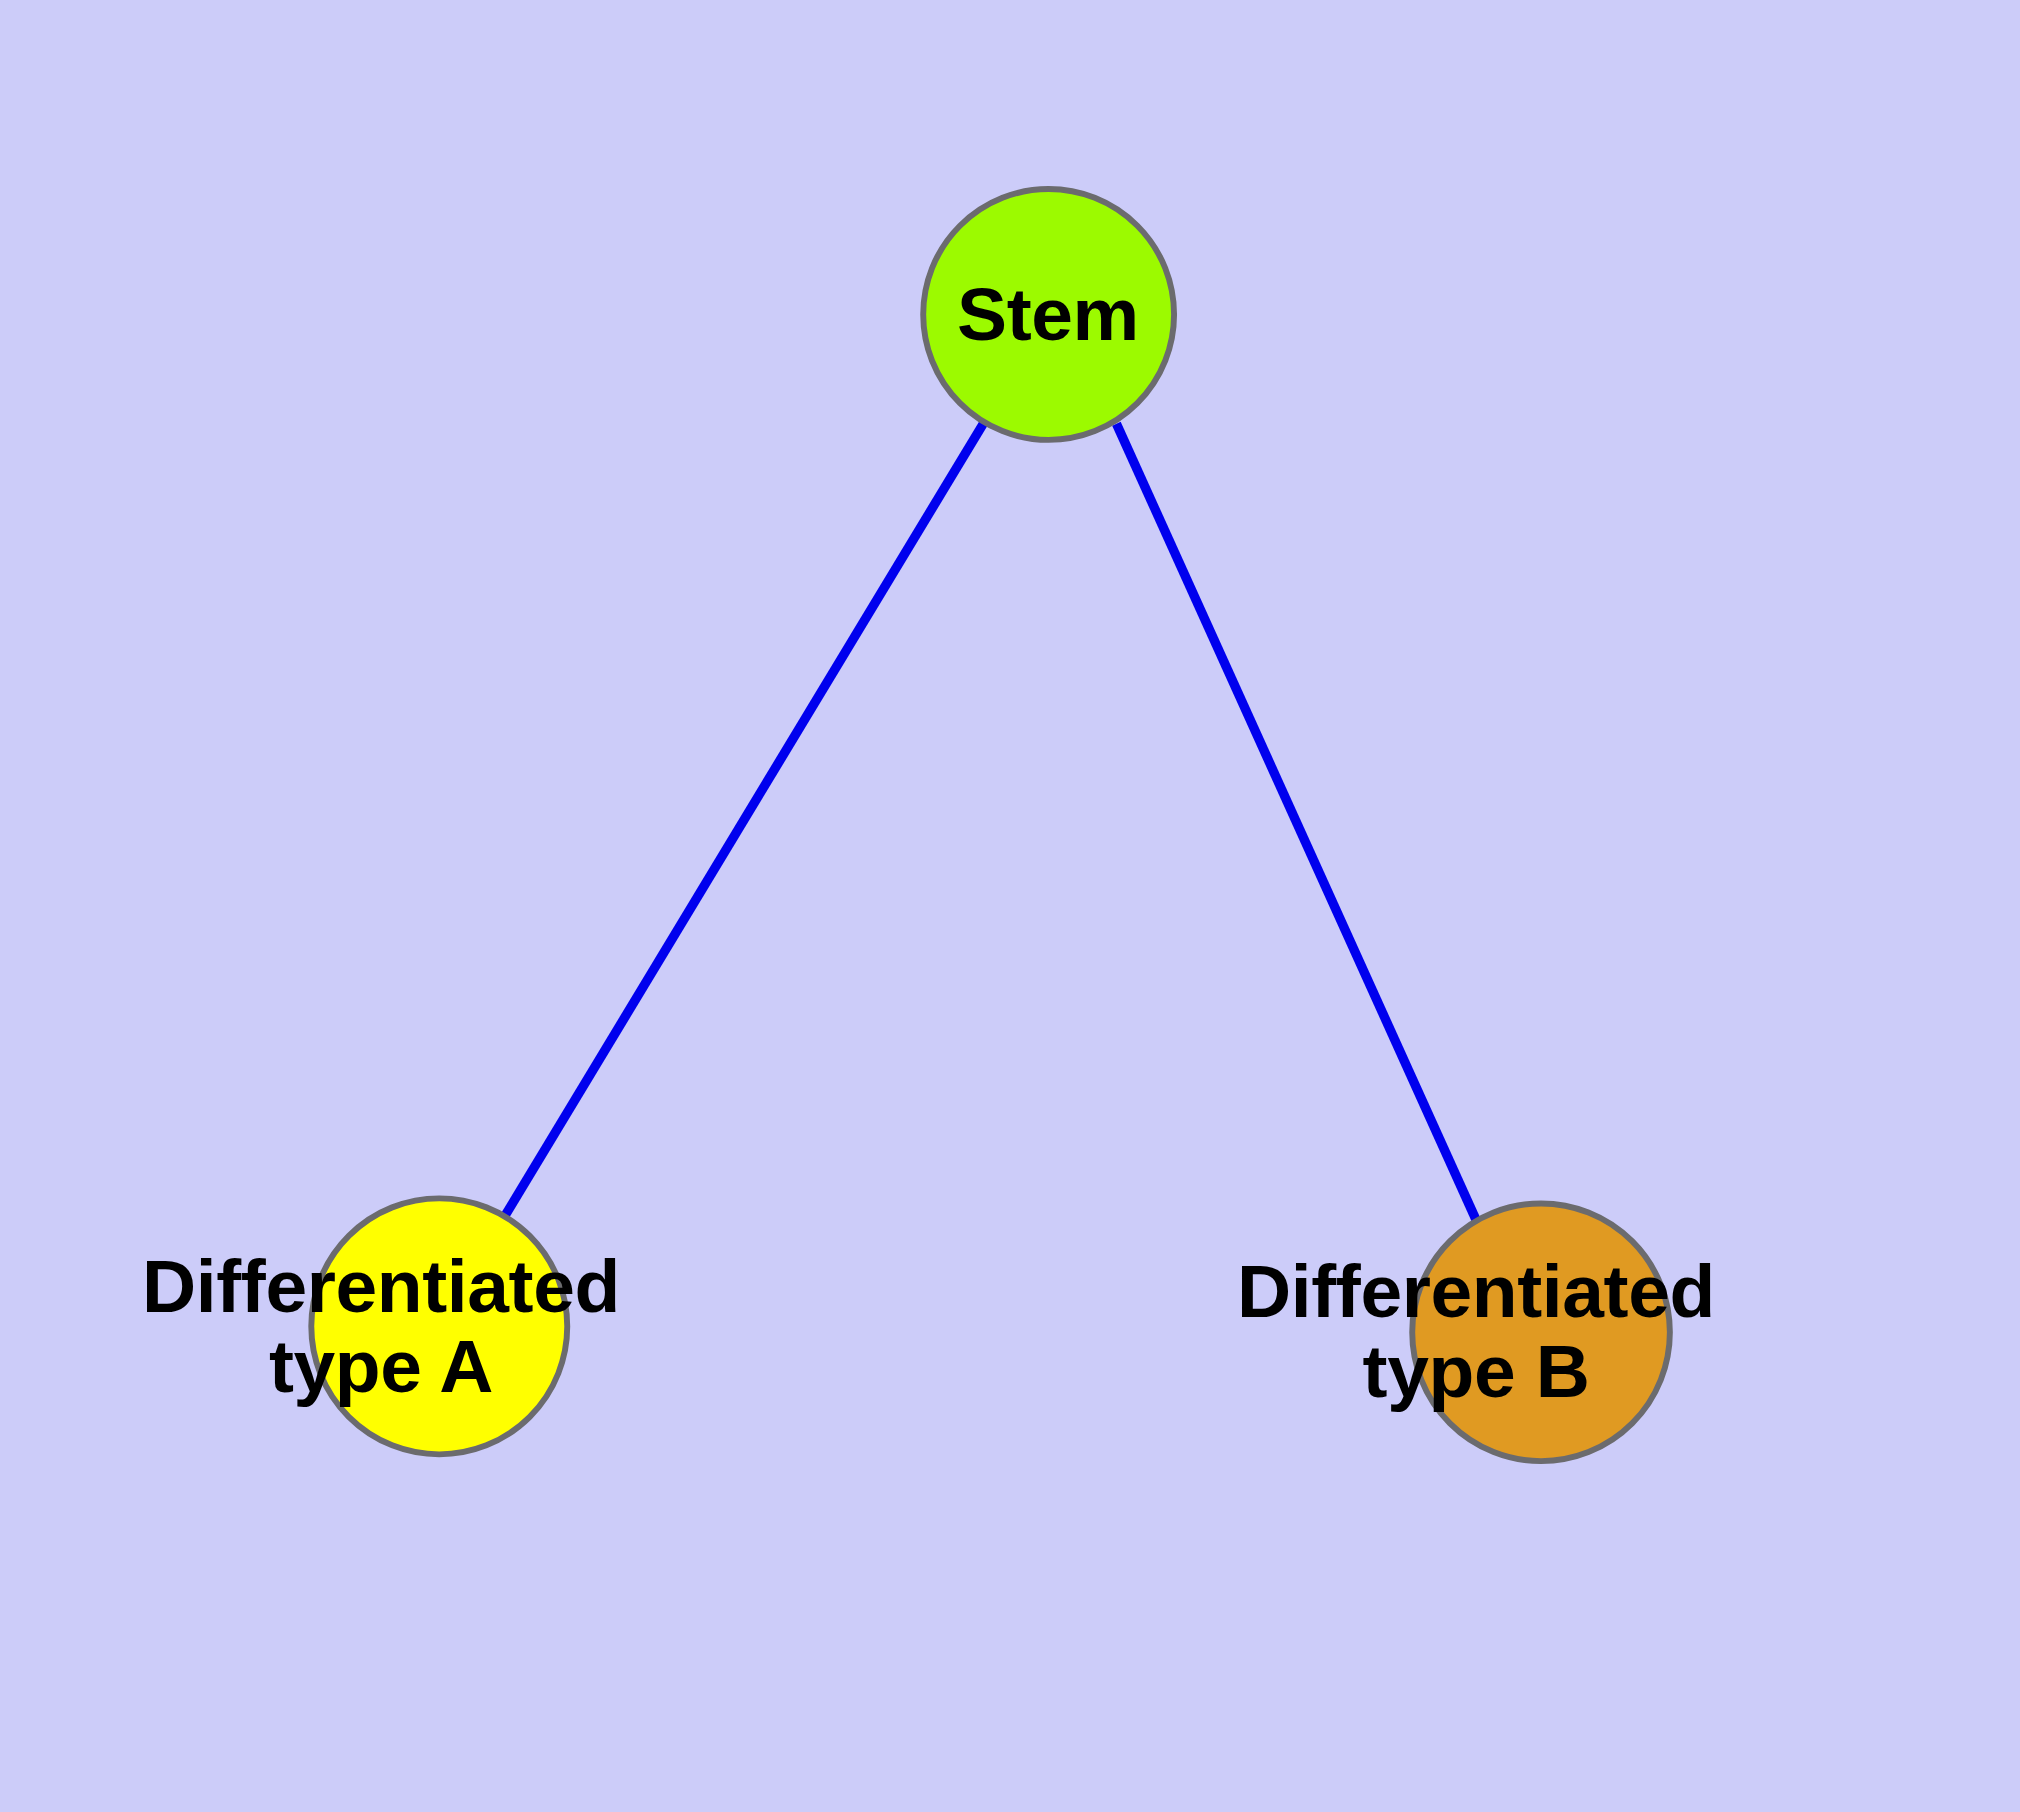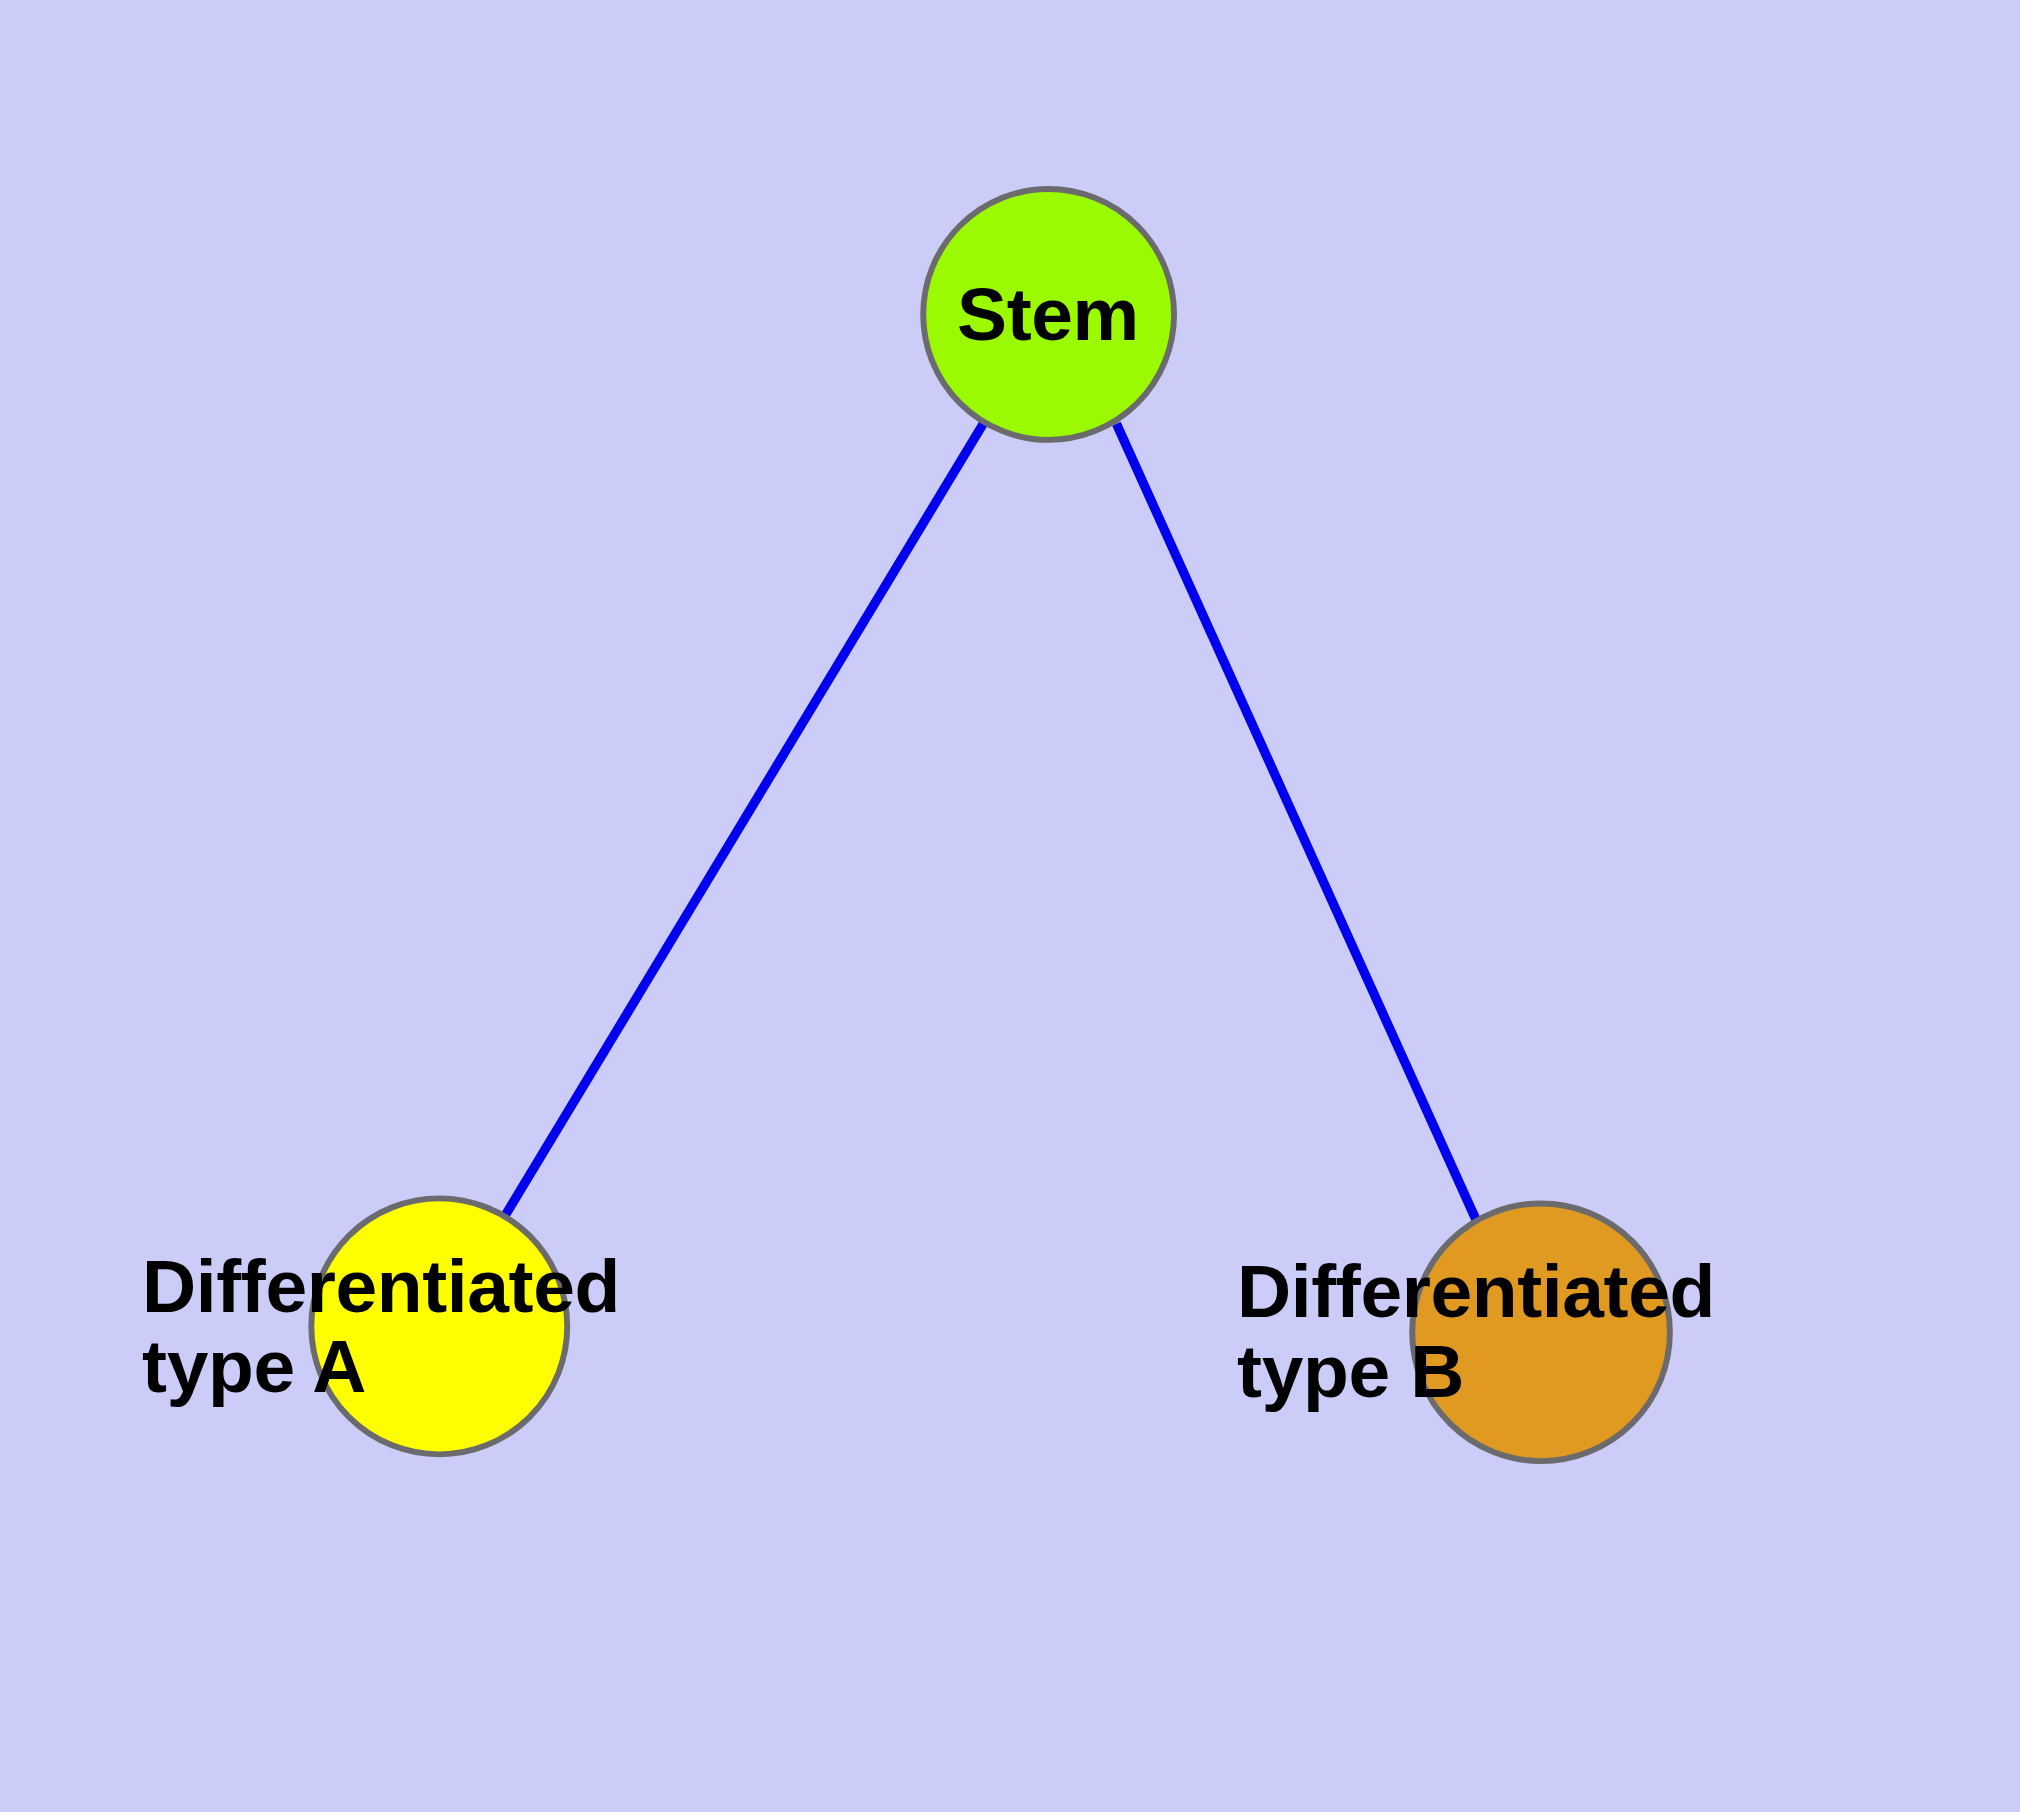--- a/index.html
+++ b/index.html
@@ -29,21 +29,21 @@
   }
   .node-circle {
     stroke: #6b6b6e;
     stroke-width: 7;
   }
   .node-label {
     position: absolute;
     font-family: "Liberation Sans", sans-serif;
     font-weight: bold;
     color: #000000;
-    text-align: left;
+    text-align: center;
     line-height: 1.07;
     white-space: pre-line;
     pointer-events: none;
     letter-spacing: -0.4px;
   }
   #label-stem {
     left: 1048px;
     top: 314px;
     transform: translate(-50%, -50%);
     font-size: 75px;

